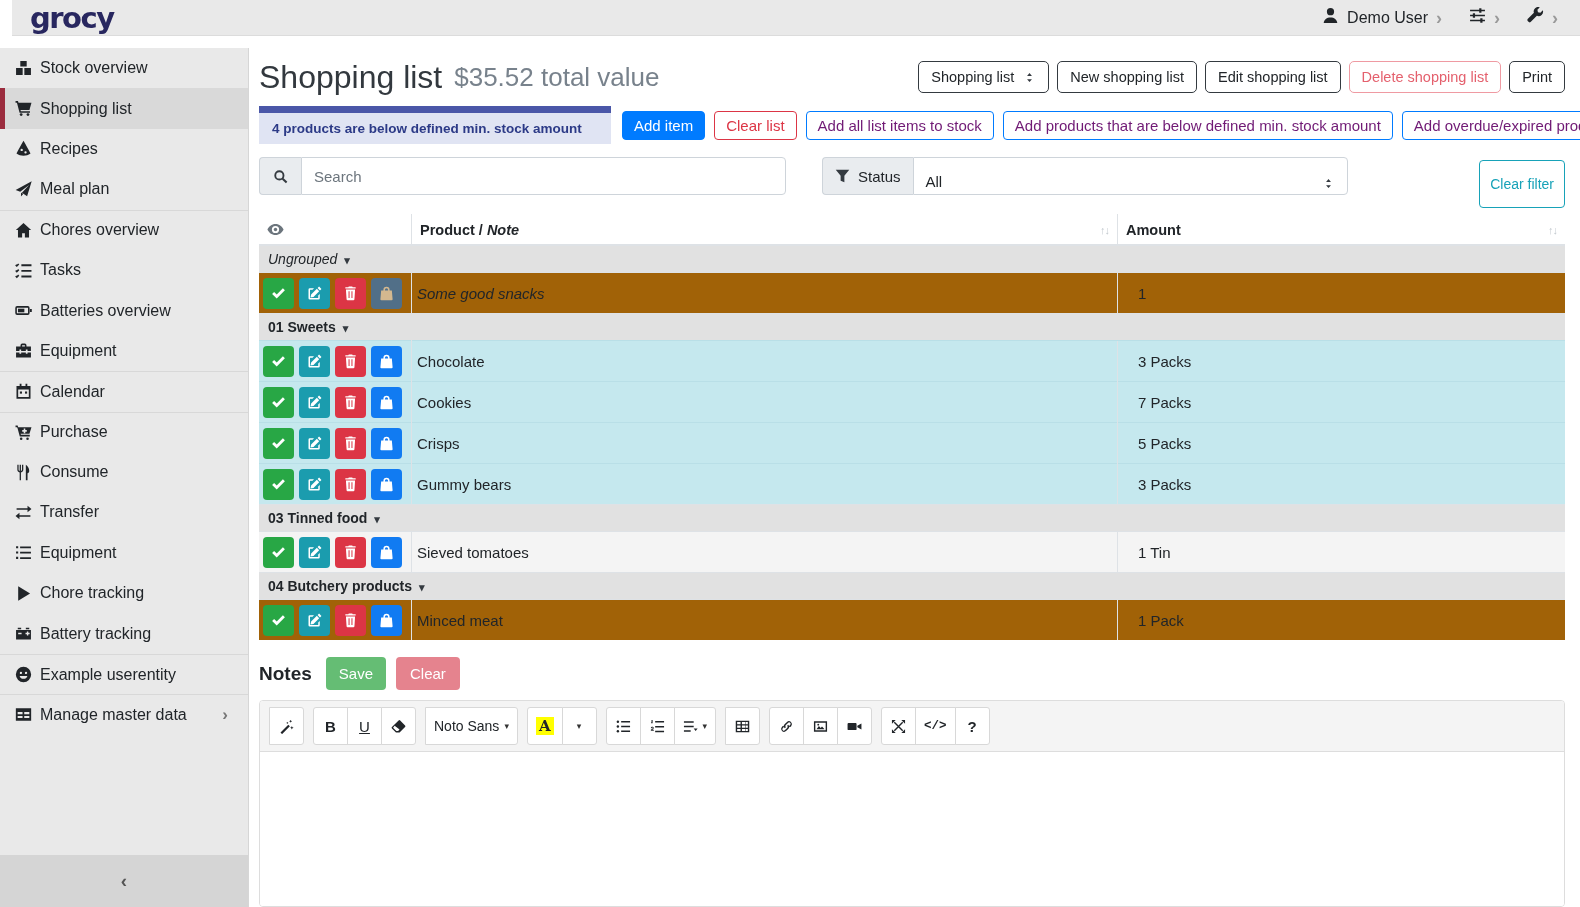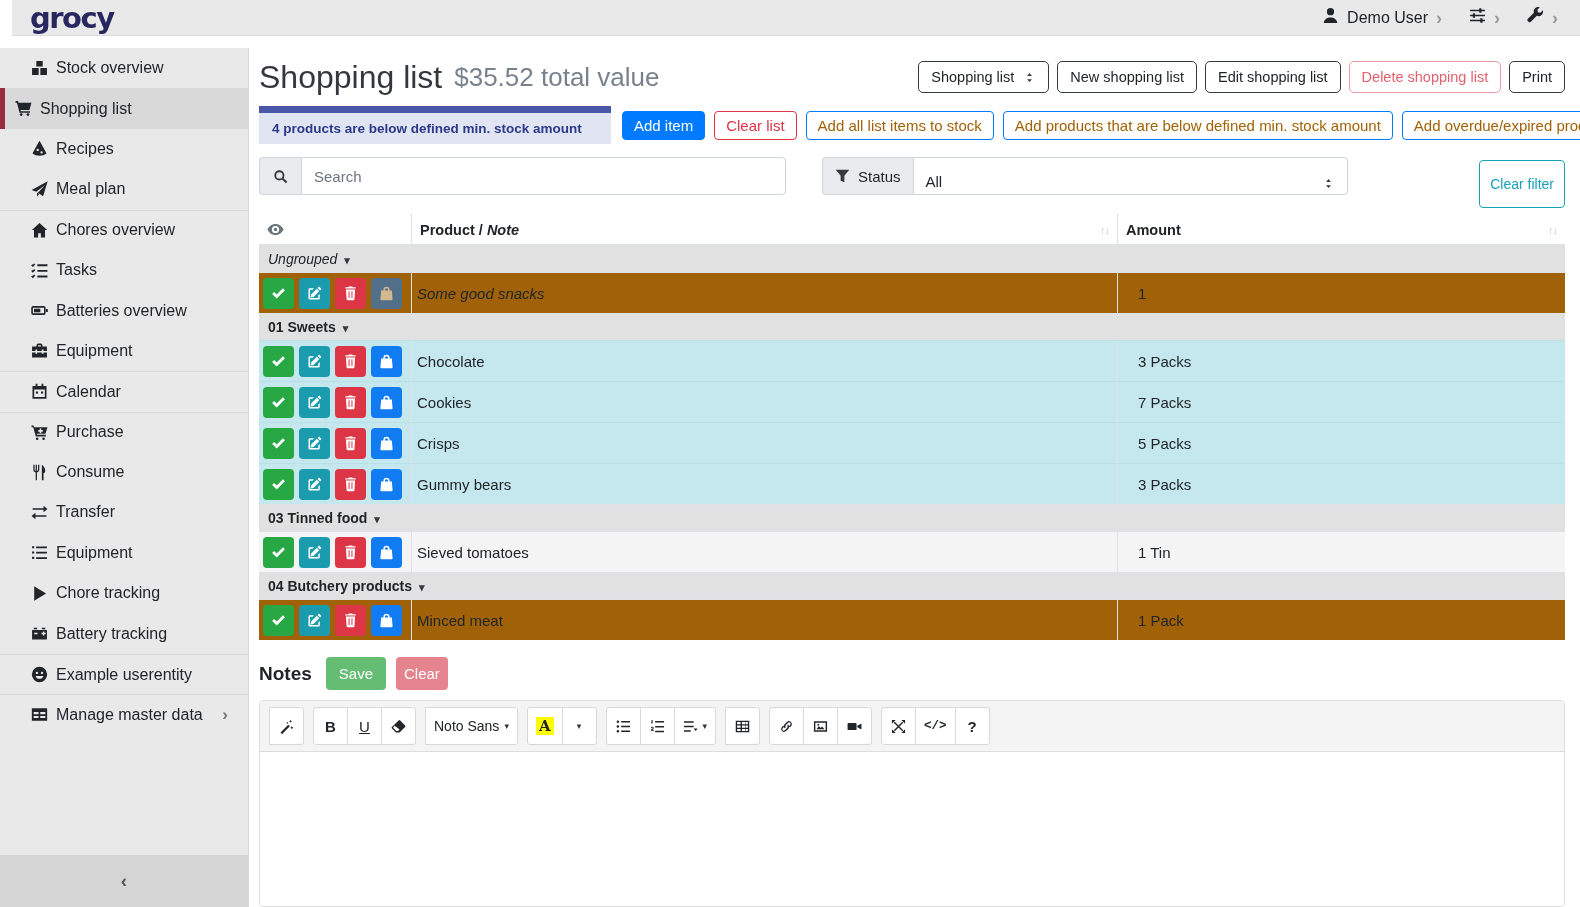--- a/index.html
+++ b/index.html
@@ -13,21 +13,21 @@
 .logo{margin-left:18px;font-size:29px;font-weight:700;letter-spacing:-1.5px;color:#28275f;
   font-family:"DejaVu Sans",sans-serif;cursor:pointer}
 .top-right{margin-left:auto;margin-right:34px;display:flex;align-items:center;gap:27px}
 .top-item{display:flex;align-items:center;gap:8px;font-size:16px;cursor:pointer;color:#212529}
 .top-item svg{width:17px;height:17px}
 .chev{color:#9a9a9a;font-size:18px;font-weight:700;line-height:1}
 
 
 .sidebar{position:absolute;top:48px;left:0;width:249px;height:859px;background:#e9e9e9;
   border-right:1px solid #d6d6d6}
-.side-item{display:flex;align-items:center;height:40.4px;padding-left:31px;font-size:16px;
+.side-item{display:flex;align-items:center;height:40.4px;padding-left:15px;font-size:16px;
   cursor:pointer;color:#212529}
 .side-item.divider{border-top:1px solid #d8d8d8}
 .side-item.active{background:#d9d9d9;border-left:5px solid #9b2c3e;padding-left:10px}
 .s-icon{width:25px;display:flex;color:#212529;flex:none}
 .s-icon svg{width:17px;height:17px}
 .submenu-chevron{margin-left:auto;margin-right:20px;color:#777;font-size:17px;font-weight:700}
 .sidebar-footer{position:absolute;bottom:0;left:0;width:248px;height:52px;background:#d5d5d5;
   display:flex;align-items:center;justify-content:center;color:#555;font-size:19px;
   font-weight:700;cursor:pointer}
 
@@ -48,21 +48,21 @@
 
 .row2{display:flex;align-items:flex-start;margin-bottom:13px;flex:none}
 .alert-min{width:352px;cursor:pointer;flex:none}
 .alert-bar{height:7px;background:#4a57a8}
 .alert-body{height:31px;background:#e0e4f3;display:flex;align-items:center;padding-left:13px;
   font-size:13.5px;font-weight:700;color:#2c3a87}
 .row2-buttons{display:flex;gap:9px;margin-left:11px;align-items:center;height:38px}
 .btn-sm{padding:5px 11px;font-size:15px;border-radius:4px;white-space:nowrap}
 .btn-primary{background:#007bff;border-color:#007bff;color:#fff}
 .btn-outline-red{border-color:#dc3545;color:#dc3545}
-.btn-outline-blue{border-color:#007bff;color:#a16207}
+.btn-outline-blue{border-color:#007bff;color:#701a75}
 
 
 .row3{display:flex;align-items:flex-start;margin-bottom:6px;flex:none}
 .input-group{display:flex;height:38px}
 .ig-prepend{background:#e9ecef;border:1px solid #ced4da;border-right:none;
   border-radius:4px 0 0 4px;display:flex;align-items:center;justify-content:center;color:#495057}
 .ig-prepend svg{width:15px;height:15px}
 .search-prepend{width:42px}
 .search-input{width:485px;border:1px solid #ced4da;border-radius:0 4px 4px 0;padding:0 12px;
   font-size:15px;color:#495057;outline:none;font-family:inherit}
@@ -103,21 +103,21 @@
 .btn-edit{background:#1b9cae}
 .btn-del{background:#dc3545}
 .btn-stock{background:#117bf2}
 .btn-stock.disabled{opacity:.55}
 
 
 .notes-row{display:flex;align-items:center;margin-top:17px;flex:none}
 .notes-title{font-size:19px;font-weight:700}
 .btn-save{margin-left:14px;background:#65bd74;color:#fff;border:none;padding:8px 13px;
   font-size:15px;border-radius:4px}
-.btn-clear{margin-left:10px;background:#e5838e;color:#fff;border:none;padding:8px 8px;
+.btn-clear{margin-left:10px;background:#e5838e;color:#fff;border:none;padding:8px 14px;
   font-size:15px;border-radius:4px}
 .editor{margin-top:10px;border:1px solid #ddd;border-radius:4px;flex:1;display:flex;
   flex-direction:column;overflow:hidden}
 .toolbar{background:#f4f4f4;padding:6px 0 6px 9px;border-bottom:1px solid #ddd;display:flex;
   align-items:center;flex:none}
 .tb-group{display:flex;margin-right:9px}
 .tb-btn{min-width:35px;height:38px;background:#fff;border:1px solid #d8d8d8;display:flex;
   align-items:center;justify-content:center;font-size:14px;color:#212529;margin-left:-1px;
   padding:0 8px}
 .tb-group .tb-btn:first-child{border-radius:3px 0 0 3px;margin-left:0}

